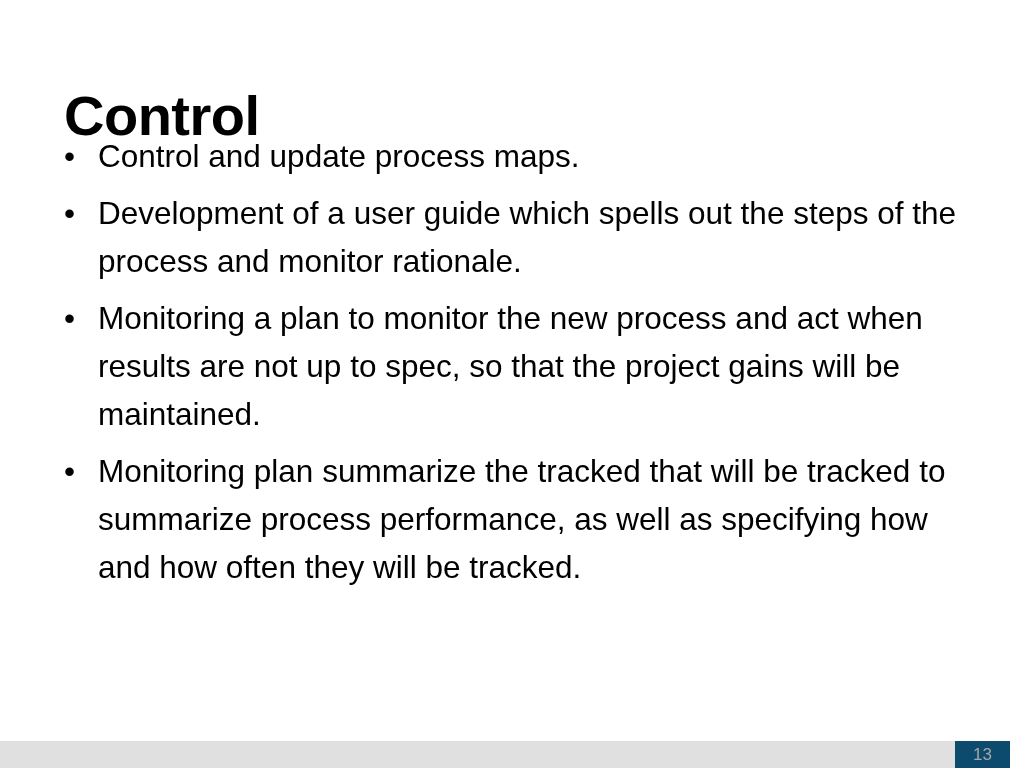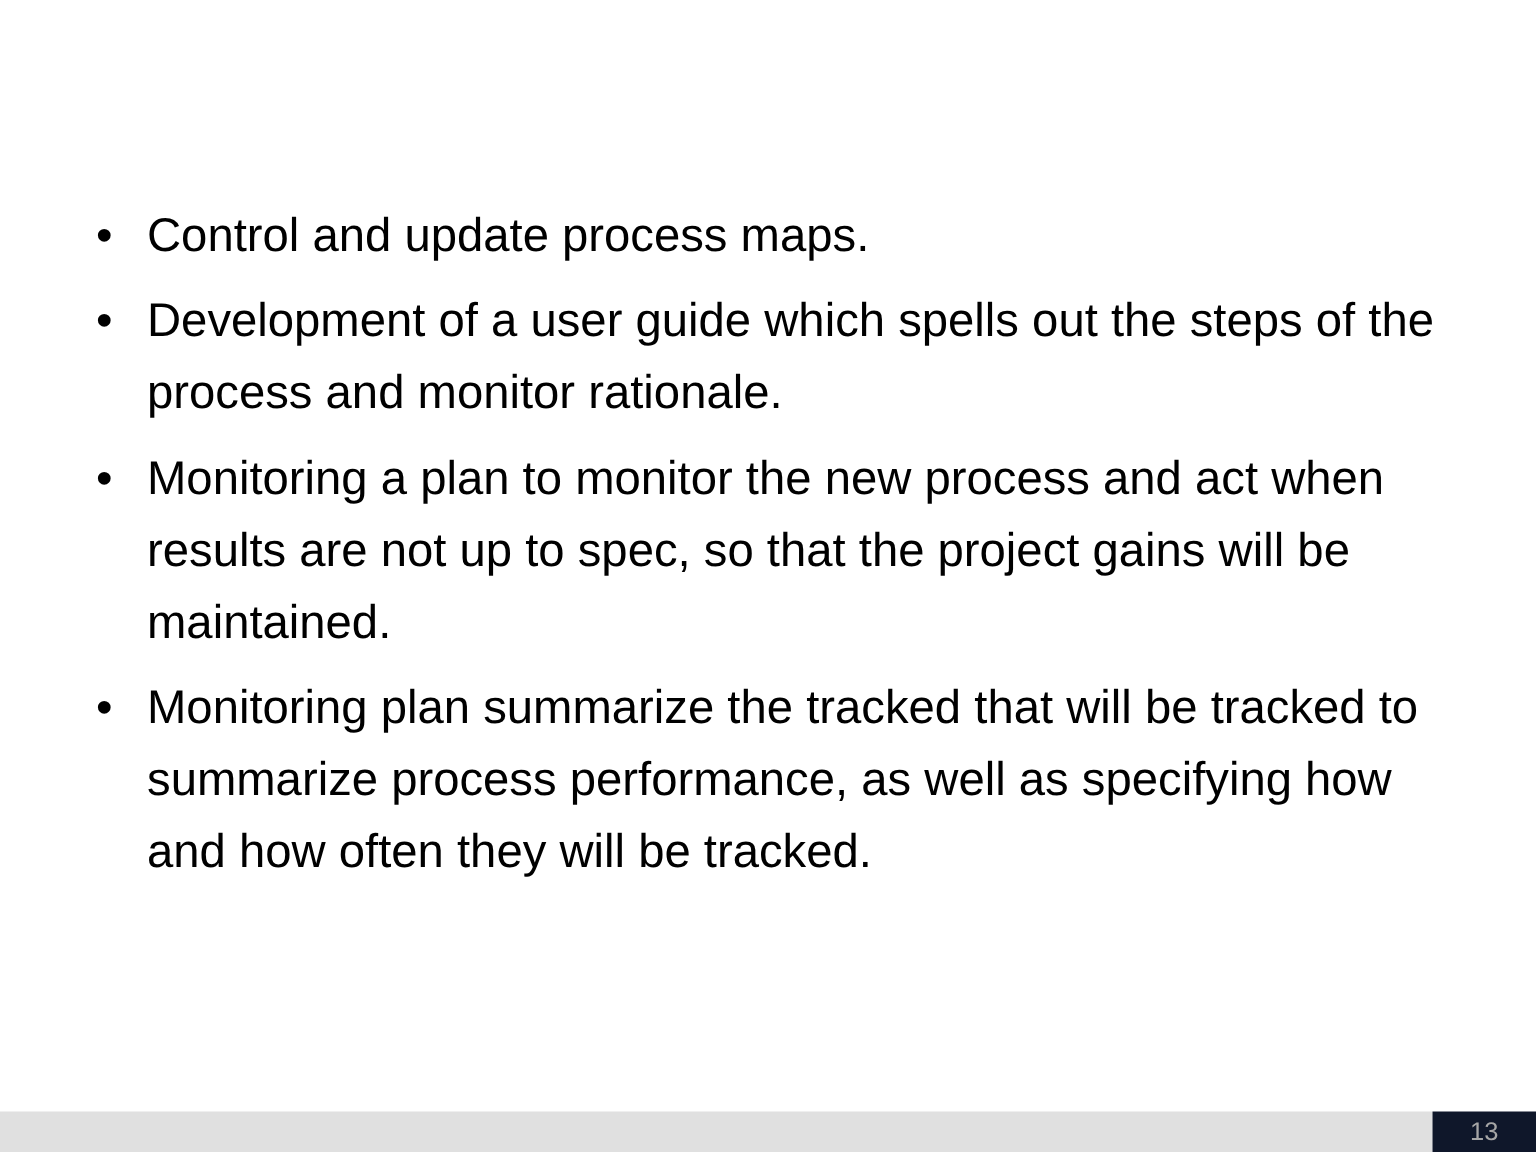--- a/index.html
+++ b/index.html
@@ -78,35 +78,36 @@
     top: 741px;
     width: 955px;
     height: 27px;
     background: #e0e0e0;
   }
 
   .page-number {
     position: absolute;
     left: 955px;
     top: 741px;
-    width: 69px;
+    width: 55px;
     height: 27px;
     display: flex;
     align-items: center;
     justify-content: center;
     font-size: 17px;
     color: #a6a6a6;
-    background: #0f172a;
+    background: #0c4a6e;
   }
 </style>
 </head>
 <body>
 
 <div class="slide">
 
+  <h1 class="slide-title">Control</h1>
 
   <ul class="body-list">
       <li class="bullet-item">
         <span class="bullet-marker">•</span>
         <span class="bullet-text"><span>Control and update process maps.</span></span>
       </li>
       <li class="bullet-item">
         <span class="bullet-marker">•</span>
         <span class="bullet-text"><span>Development of a user guide which spells out the steps of the process and monitor rationale.</span></span>
       </li>

